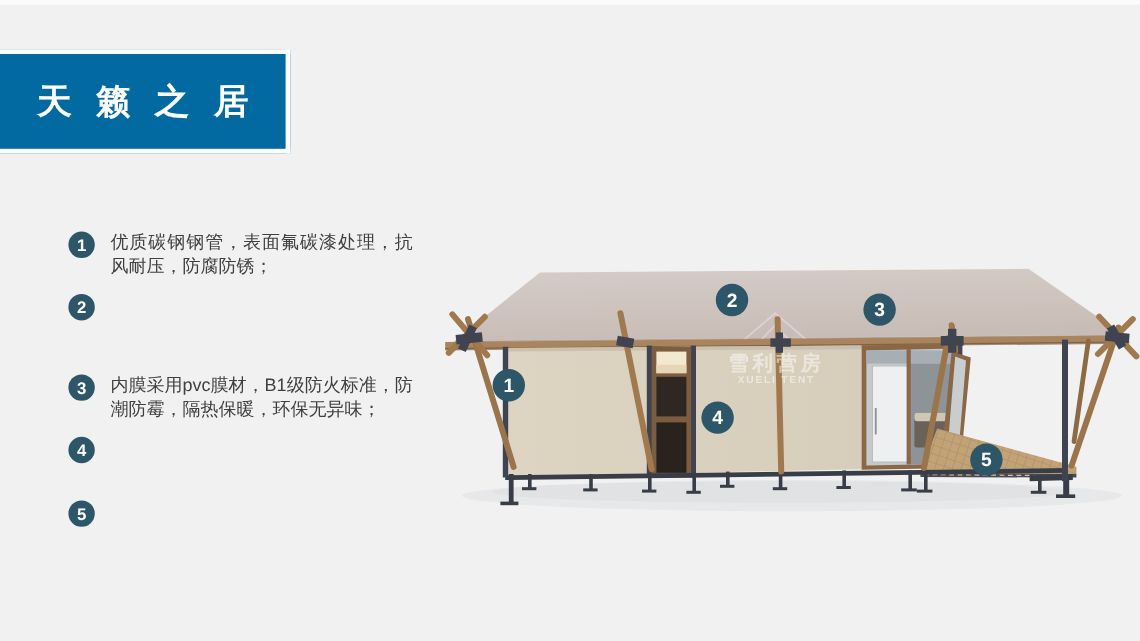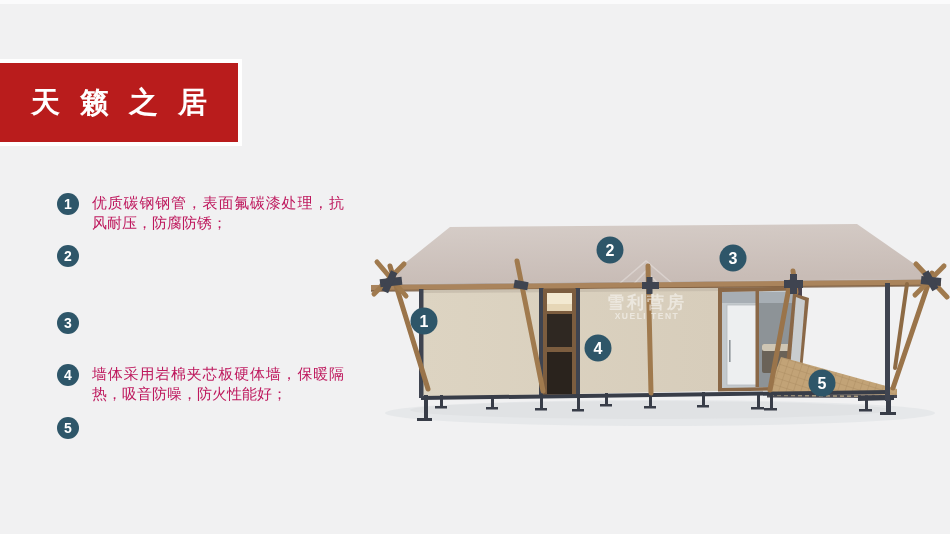--- a/index.html
+++ b/index.html
@@ -4,40 +4,40 @@
 <style>
   html,body{margin:0;padding:0;}
   body{
     width:950px;height:534px;position:relative;overflow:hidden;
     background:#f1f1f2;
     font-family:"Liberation Sans","DejaVu Sans",sans-serif;
   }
   .top-strip{position:absolute;left:0;top:0;width:950px;height:4px;background:#fbfbfc;}
   
   .banner{
-    position:absolute;left:0;top:59px;width:238px;height:79px;
-    background:#b91c1c;
+    position:absolute;left:0;top:41px;width:238px;height:79px;
+    background:#0369a1;
     border:4px solid #ffffff;border-left:none;
     display:flex;align-items:center;justify-content:center;
   }
   .banner-title{
     color:#ffffff;font-size:29px;font-weight:bold;
     letter-spacing:6px;white-space:nowrap;padding-left:6px;
   }
   
   .features{position:absolute;left:57px;top:0;width:312px;}
   .feature{position:absolute;display:flex;gap:13px;left:0;}
   .f1{top:193px}.f2{top:245px}.f3{top:312px}.f4{top:364px}.f5{top:417px}
   .feature-num{
     flex:0 0 auto;width:22px;height:22px;border-radius:50%;
     background:#2e5669;color:#fff;font-size:14px;font-weight:bold;
     display:flex;align-items:center;justify-content:center;margin-top:0;
   }
   .feature-text{
-    width:252px;font-size:15px;line-height:19.5px;color:#be185d;
+    width:252px;font-size:15px;line-height:19.5px;color:#404040;
     text-align:justify;
   }
   
   .tent-wrap{position:absolute;left:368px;top:205px;width:582px;height:235px;}
   .callout-num{
     font-size:16px;font-weight:bold;fill:#ffffff;
     font-family:"Liberation Sans","DejaVu Sans",sans-serif;
   }
   .wm-cn{font-size:17px;font-weight:bold;fill:#ffffff;letter-spacing:3px;}
   .wm-en{font-size:8.5px;font-weight:bold;fill:#ffffff;letter-spacing:1.5px;}
@@ -57,25 +57,25 @@
     <div class="feature-num">1</div>
     <div class="feature-text">优质碳钢钢管，表面氟碳漆处理，抗风耐压，防腐防锈；</div>
   </div>
 
   <div class="feature f2">
     <div class="feature-num">2</div>
   </div>
 
   <div class="feature f3">
     <div class="feature-num">3</div>
+    <div class="feature-text">内膜采用pvc膜材，B1级防火标准，防潮防霉，隔热保暖，环保无异味；</div>
   </div>
 
   <div class="feature f4">
     <div class="feature-num">4</div>
-    <div class="feature-text">墙体采用岩棉夹芯板硬体墙，保暖隔热，吸音防噪，防火性能好；</div>
   </div>
 
   <div class="feature f5">
     <div class="feature-num">5</div>
   </div>
 
 </div>
 
 <div class="tent-wrap">
 <svg width="582" height="235" viewBox="368 205 582 440 235" style="width:582px;height:235px" preserveAspectRatio="none">

